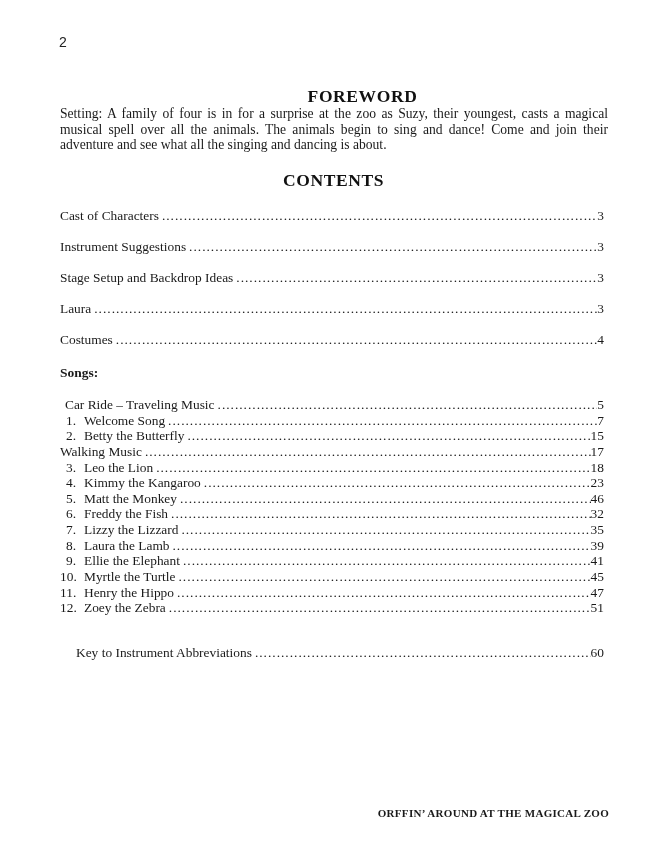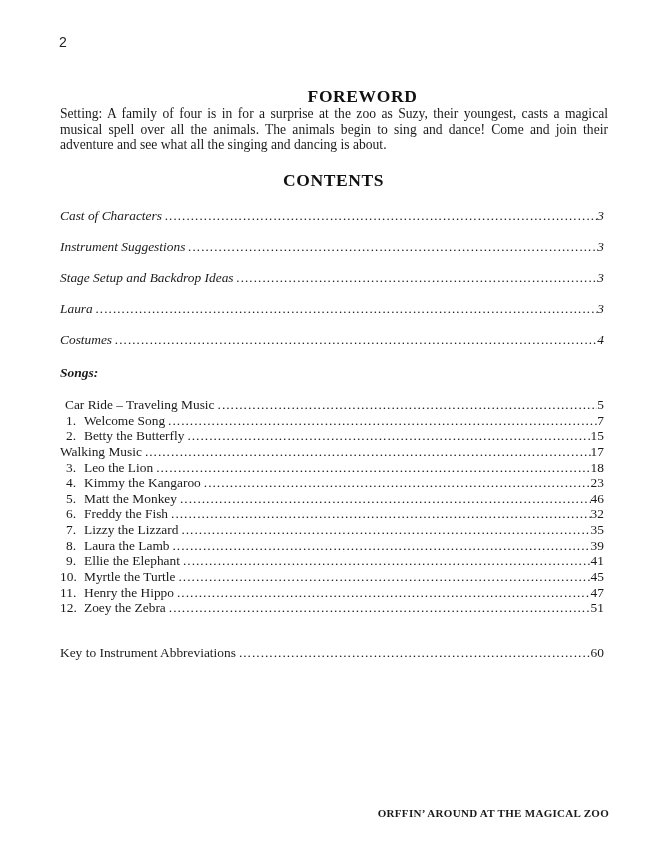--- a/index.html
+++ b/index.html
@@ -48,35 +48,33 @@
   }
   .toc-block {
     position: absolute;
     left: 60px;
     width: 544px;
   }
   .toc-main { top: 207px; }
   .toc-main .toc-row {
     line-height: 17px;
     margin-bottom: 13.9px;
-    font-style: italic;
   }
   .songs-heading {
     position: absolute;
     top: 365px;
     left: 60px;
     font-size: 13.5px;
     font-weight: bold;
-    font-style: italic;
     color: #1a1a1a;
   }
   .songs-list { top: 397px; }
   .songs-list .toc-row { line-height: 15.62px; }
   .key-block { top: 644px; }
-  .key-block .toc-row { line-height: 17px; }
+  .key-block .toc-row { line-height: 17px; margin-left: 16px; }
   .toc-row {
     display: flex;
     align-items: baseline;
     font-size: 13.4px;
     white-space: nowrap;
   }
   .toc-row.indent { padding-left: 5px; }
   .toc-num {
     flex: none;
     display: inline-block;

